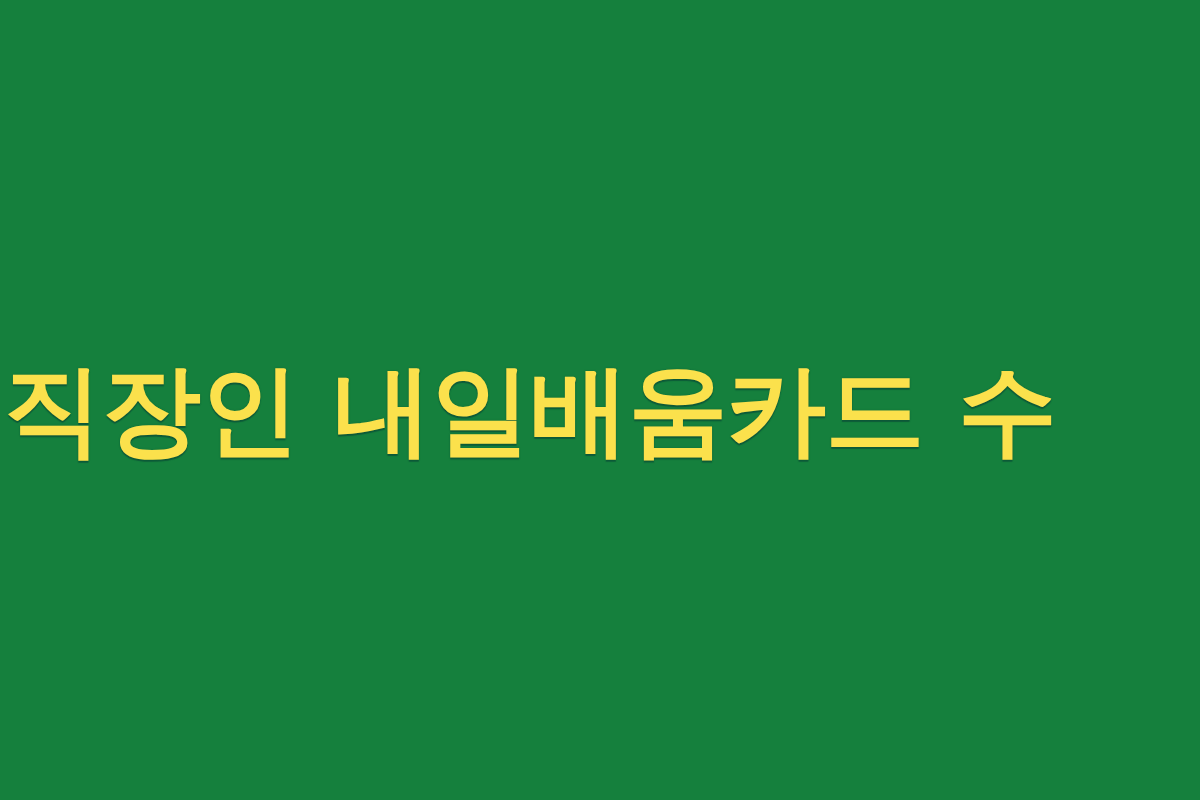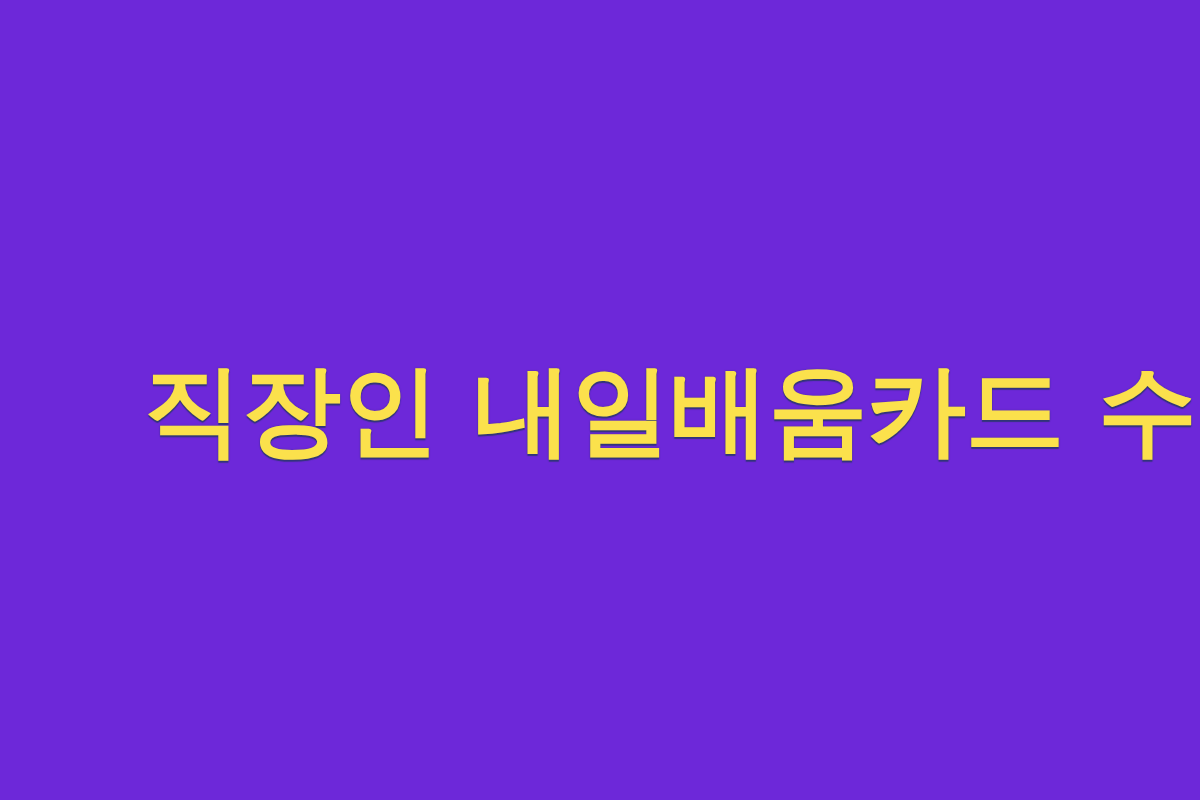--- a/index.html
+++ b/index.html
@@ -11,26 +11,25 @@
     width: 1200px;
     height: 800px;
     overflow: hidden;
     font-family: "Liberation Sans", sans-serif;
   }
 
   .banner {
     position: relative;
     width: 1200px;
     height: 800px;
-    background: #6d28d9;
+    background: #15803d;
     display: flex;
     align-items: center;
-    justify-content: flex-end;
+    justify-content: flex-start;
     box-sizing: border-box;
-    padding-left: 40px;
   }
 
   .title-block {
     width: 1060px;
     text-align: center;
     
     transform: translateY(10px);
   }
 
   .title-line {

